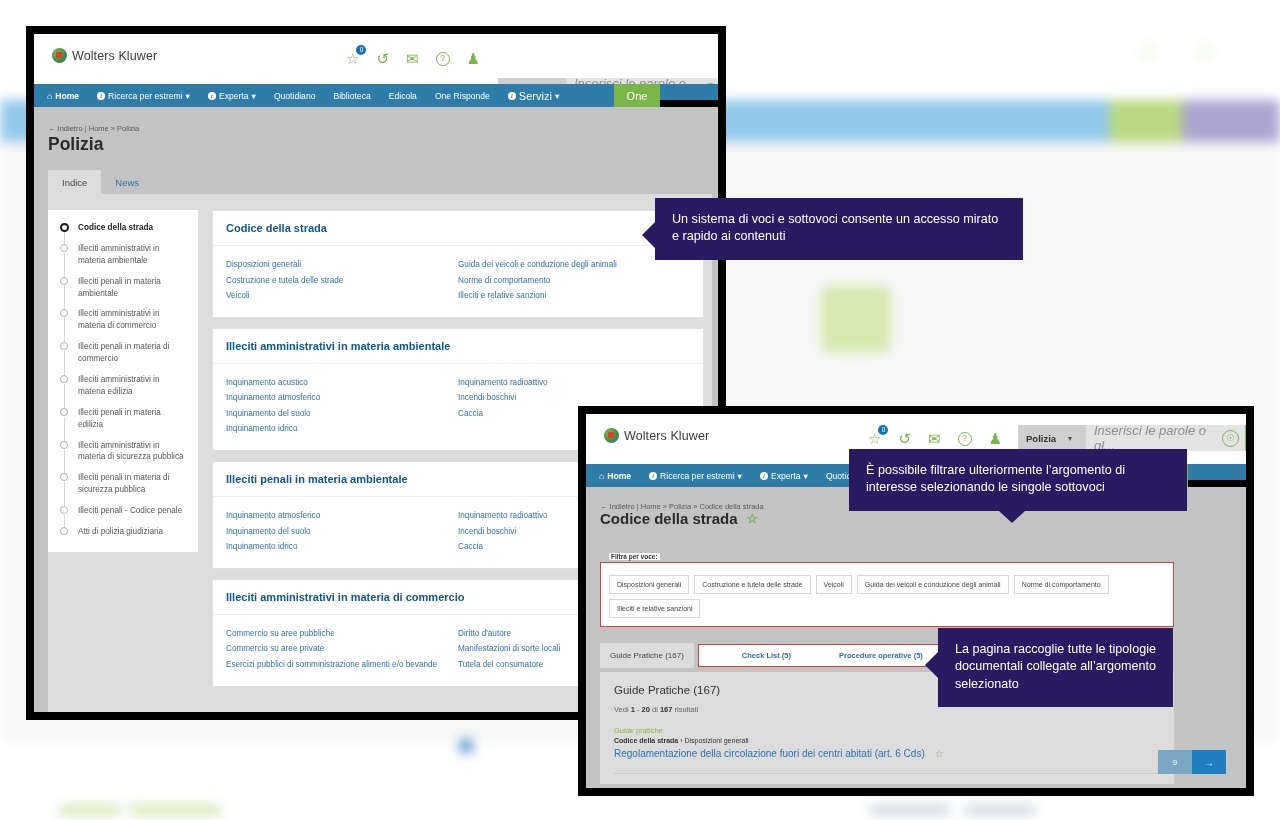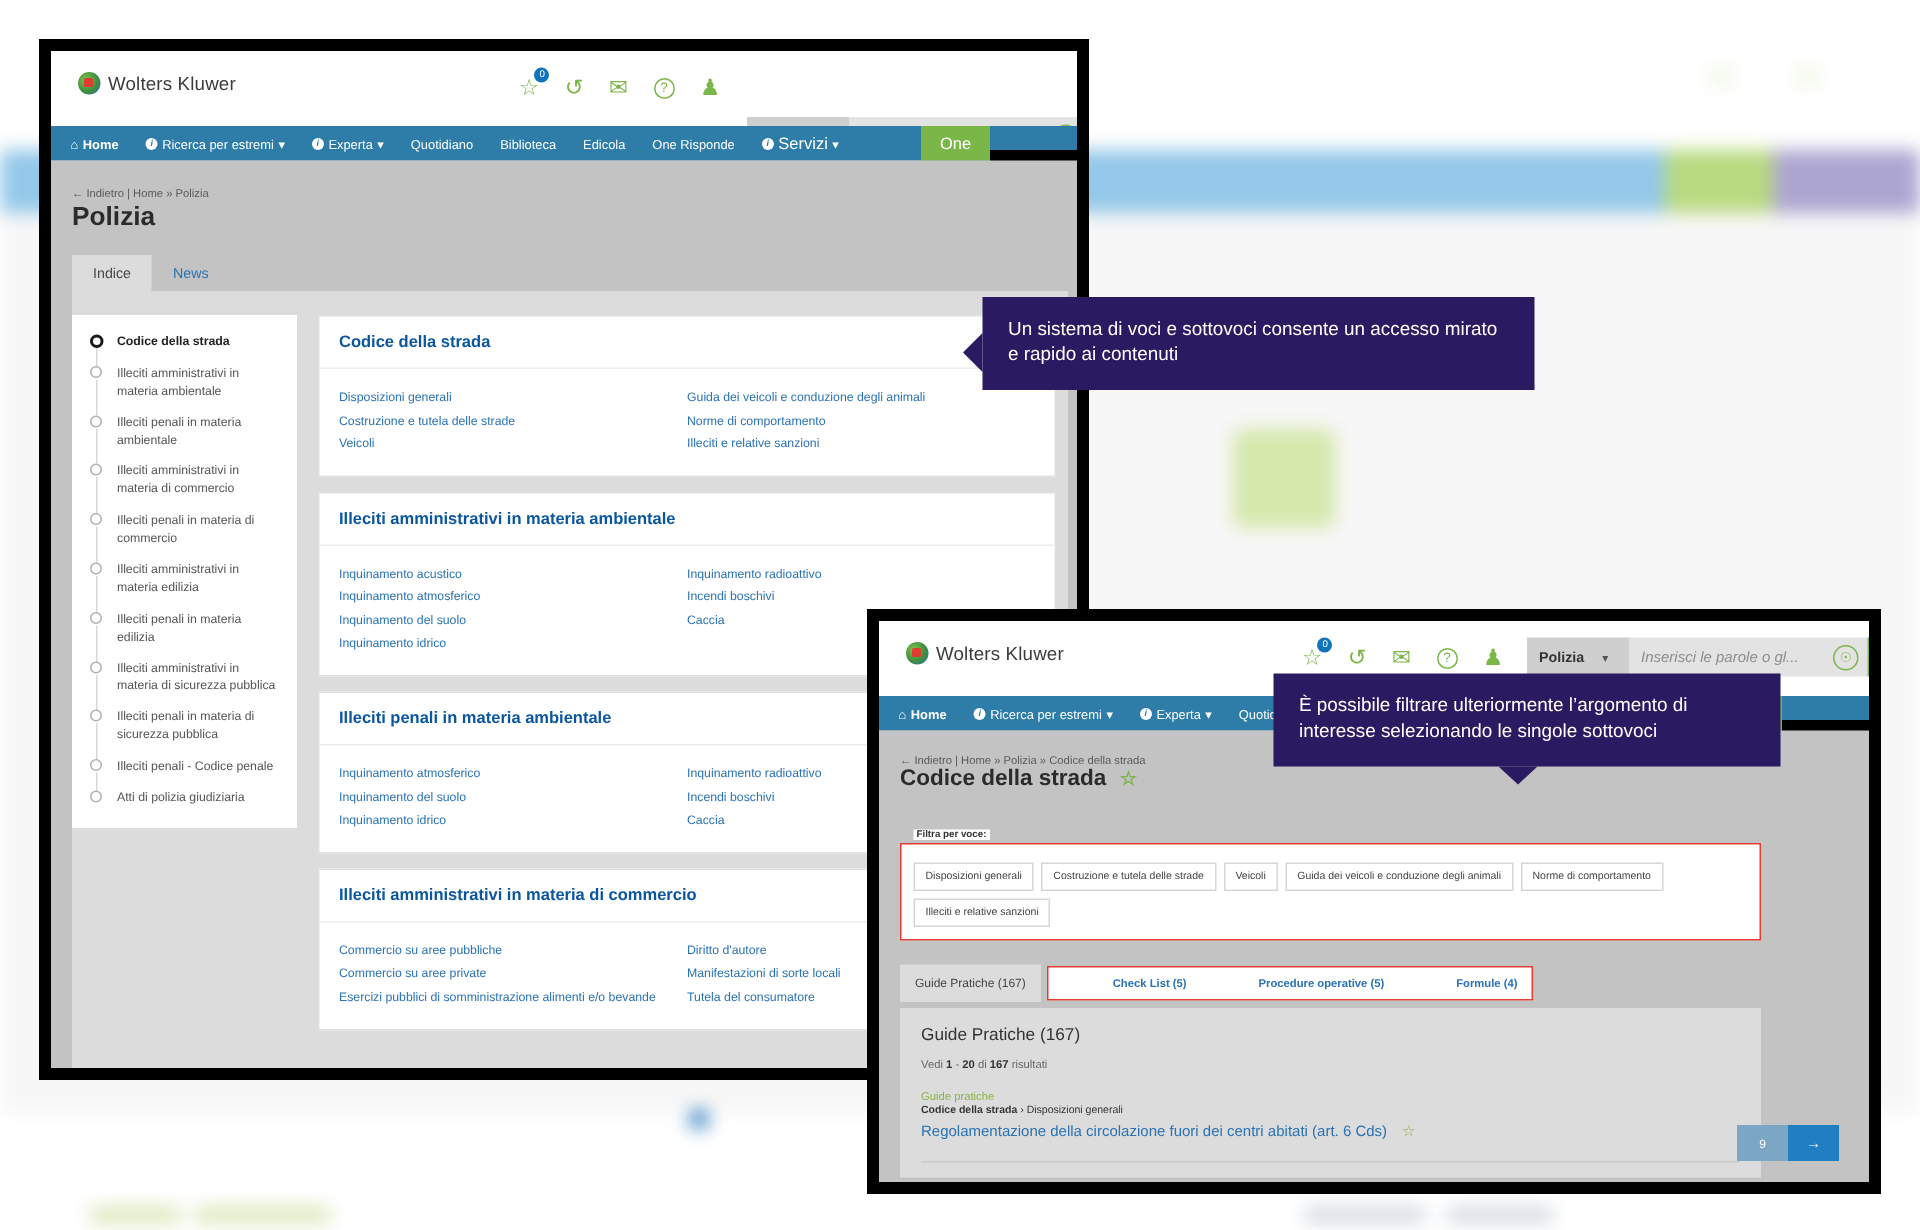--- a/index.html
+++ b/index.html
@@ -41,21 +41,21 @@
   .wk-name { font-size:12.5px; color:#3b3b3b; letter-spacing:.1px; }
   .wk-icons { position:absolute; display:flex; align-items:center; gap:17px; color:#7ab648; }
   .wk-ic { font-size:15px; line-height:1; color:#7ab648; position:relative; cursor:pointer; }
   .wk-badge { position:absolute; top:-6px; right:-7px; background:#0f74bb; color:#fff; font-size:6.5px;
       width:10px; height:10px; border-radius:50%; display:flex; align-items:center; justify-content:center; }
   .wk-searchwrap { position:absolute; display:flex; align-items:center; height:26px; }
   .wk-scope { background:#cfcfcf; height:26px; display:flex; align-items:center; gap:12px; padding:0 8px;
       font-size:9.5px; color:#333; font-weight:bold; }
   .wk-scope .cv { font-size:8px; color:#555; font-weight:normal; }
   .wk-sinput { background:#e3e3e3; height:26px; display:flex; align-items:center; padding:0 8px; gap:6px; }
-  .wk-sinput .ph { font-size:10px; color:#8d8d8d; font-style:italic; }
+  .wk-sinput .ph { font-size:13px; color:#8d8d8d; font-style:italic; }
   .wk-mic { width:17px; height:17px; border:1.2px solid #7ab648; border-radius:50%; display:flex;
       align-items:center; justify-content:center; font-size:9px; color:#7ab648; }
   .wk-gobtn { background:#7ab648; width:30px; height:26px; display:flex; align-items:center; justify-content:center;
       color:#fff; font-size:13px; }
 
   .wk-nav { background:#2e7ca8; height:23px; display:flex; align-items:center; position:relative; }
   .wk-nav .item { font-size:8.6px; color:#ffffff; padding:0 9px; display:flex; align-items:center; gap:3px; white-space:nowrap; cursor:pointer; }
   .wk-nav .item.bold { font-weight:bold; }
   .wk-nav .info { display:inline-flex; width:8px; height:8px; border-radius:50%; background:#ffffff; color:#2e7ca8;
       font-size:6px; align-items:center; justify-content:center; font-weight:bold; font-style:italic; }
@@ -468,15 +468,19 @@
   <div class="callout" id="callout1">
     <span class="tail tail-left"></span>
     <span>Un sistema di voci e sottovoci consente un accesso mirato e rapido ai contenuti</span>
   </div>
 
   <div class="callout" id="callout2">
     <span class="tail tail-down"></span>
     <span>È possibile filtrare ulteriormente l’argomento di interesse selezionando le singole sottovoci</span>
   </div>
 
+  <div class="callout" id="callout3">
+    <span class="tail tail-left"></span>
+    <span>La pagina raccoglie tutte le tipologie documentali collegate all’argomento selezionato</span>
+  </div>
 
 
 </div>
 
 </body></html>

